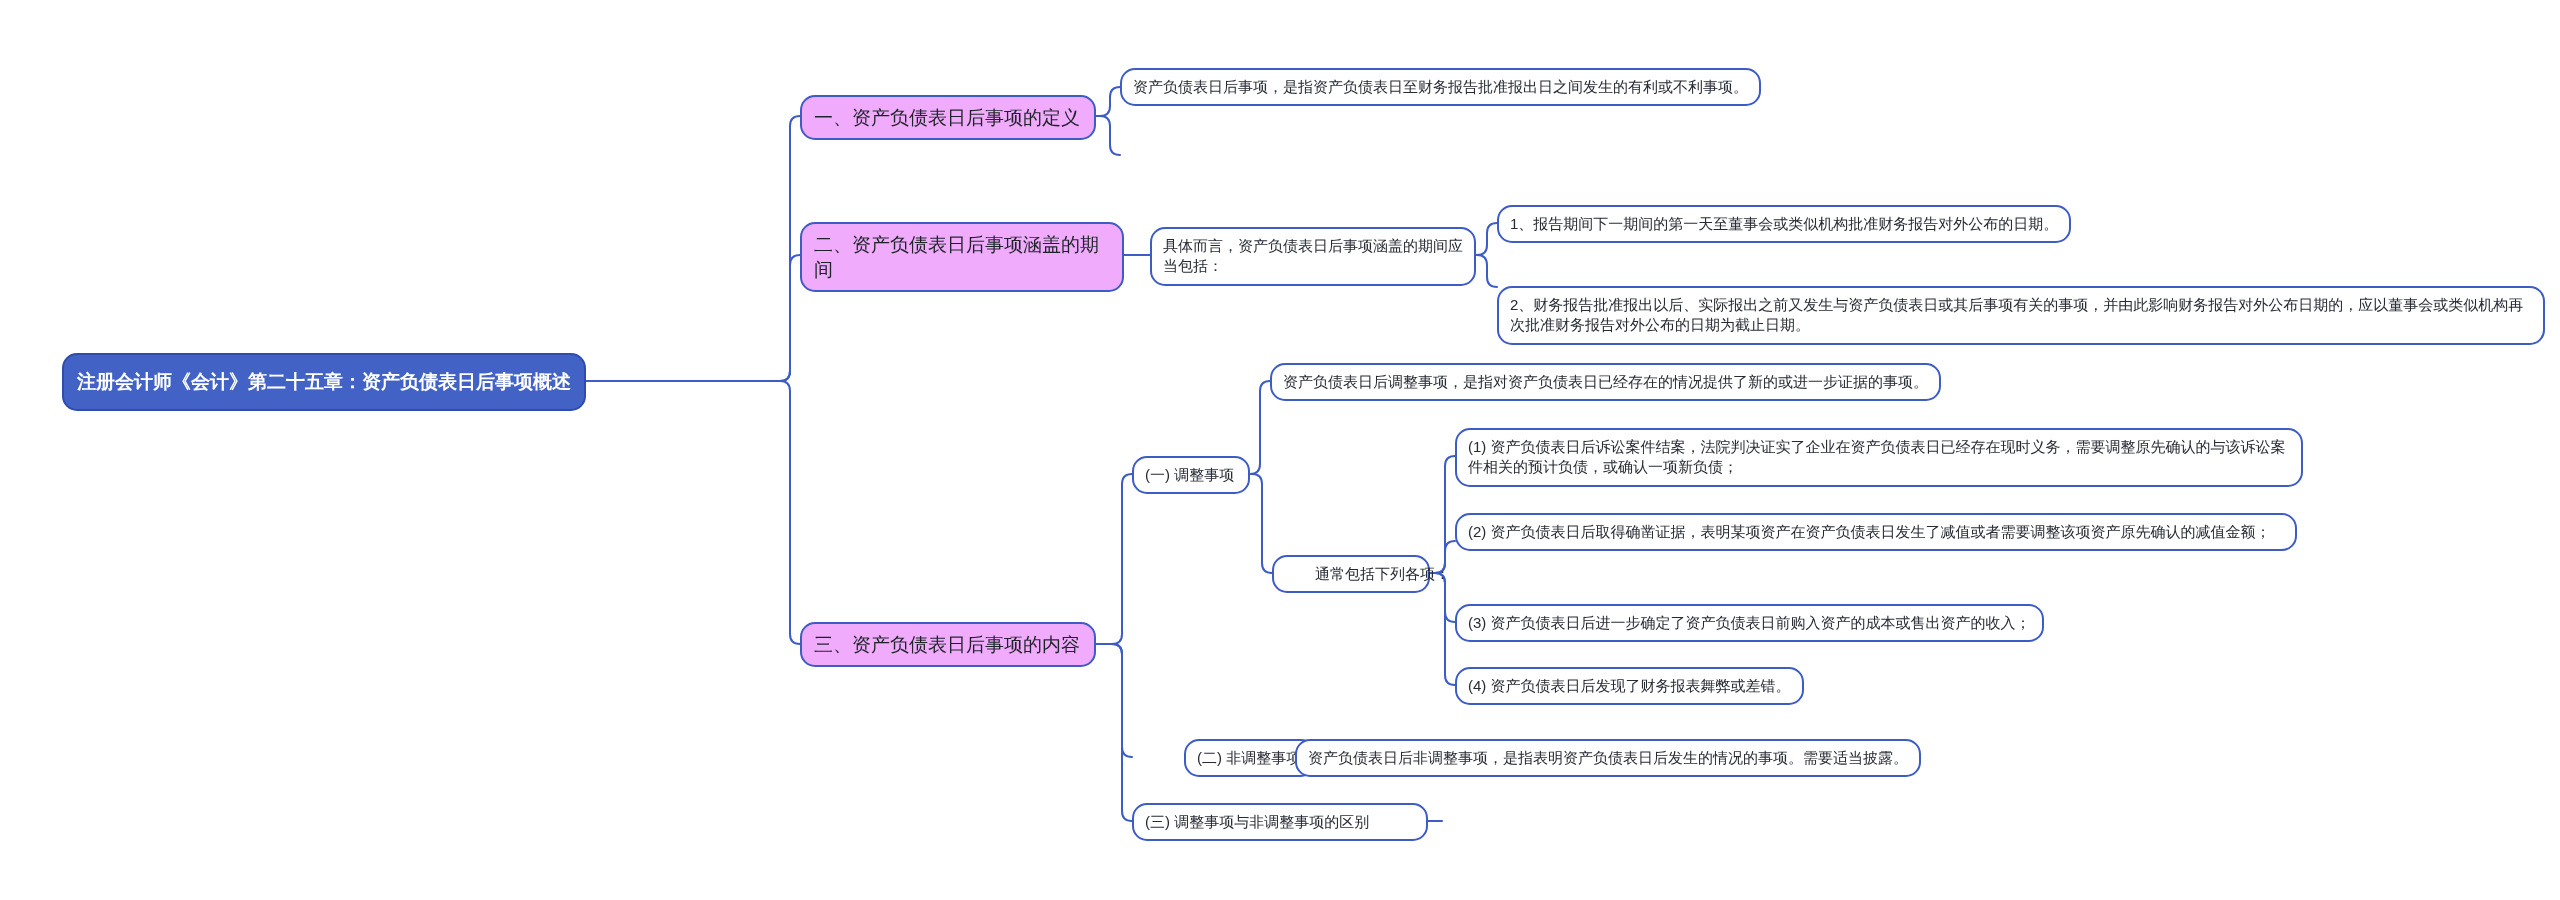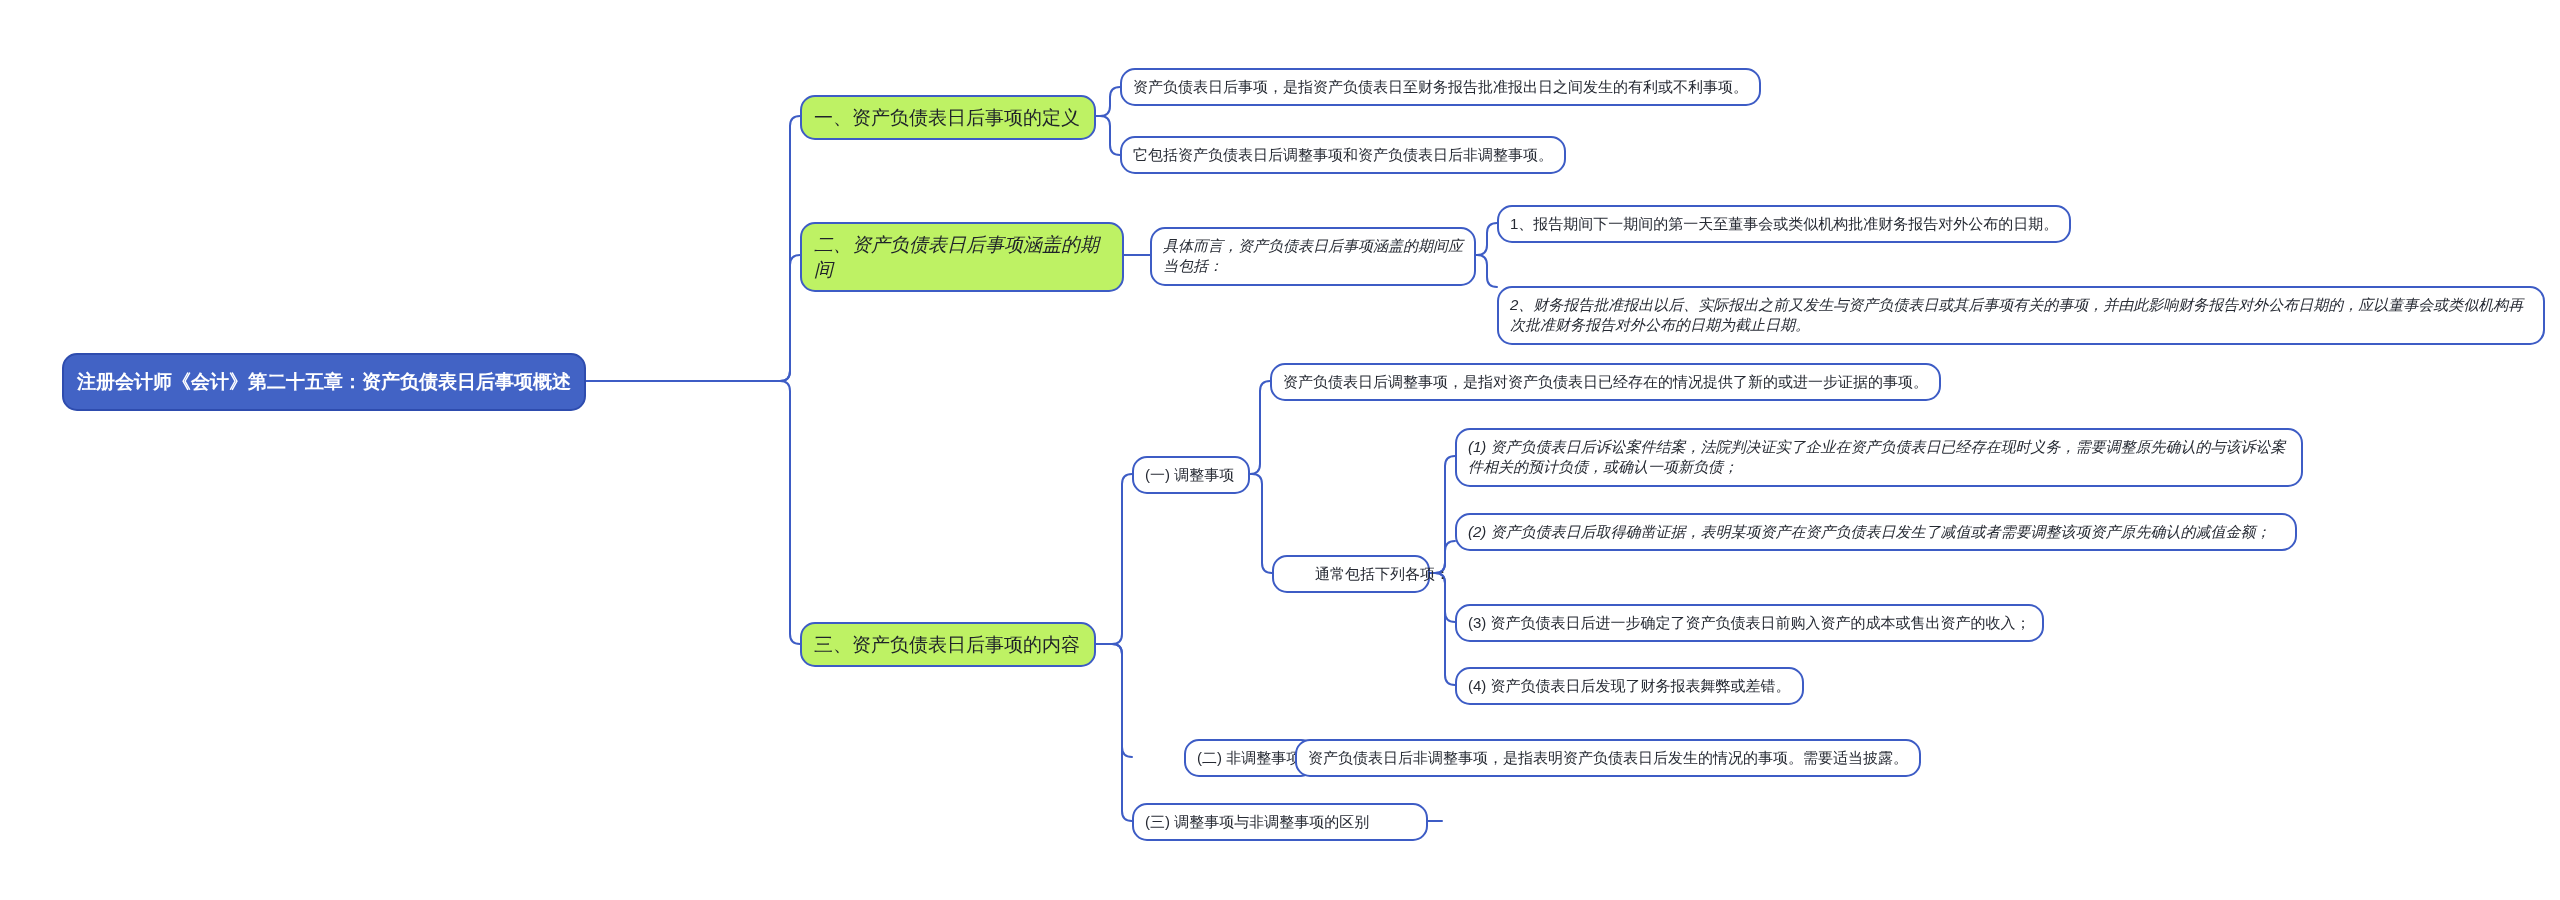--- a/index.html
+++ b/index.html
@@ -10,23 +10,23 @@
   }
   #canvas { position: absolute; inset: 0; width: 2560px; height: 900px; }
   #wires { position: absolute; left: 0; top: 0; }
   .node {
     position: absolute; box-sizing: border-box;
     background: #ffffff; color: #262a33;
     border: 2px solid var(--blue); border-radius: 15px;
     font-size: 15px; line-height: 1.35; padding: 7px 11px;
     white-space: nowrap;
   }
-  .node.wrap { white-space: normal; font-style: italic; }
+  .node.wrap { white-space: normal; }
   .node.lvl1 {
-    background: #bef264; color: #1f2329;
+    background: #f0abfc; color: #1f2329;
     font-size: 19px; line-height: 1.32; padding: 8px 12px;
   }
   .node.root {
     background: #4263c5; border-color: #2e4cae; color: #ffffff;
     font-size: 19px; font-weight: bold; padding: 14px 13px;
   }
 </style>
 </head>
 <body>
 
@@ -51,21 +51,20 @@
       <path d="M1430,573 L1435,573 Q1445,573 1445,583 L1445,612 Q1445,622 1455,622 L1455,622" fill="none" stroke="#3d5cc5" stroke-width="2" stroke-linecap="round"></path>
       <path d="M1430,573 L1435,573 Q1445,573 1445,583 L1445,675 Q1445,685 1455,685 L1455,685" fill="none" stroke="#3d5cc5" stroke-width="2" stroke-linecap="round"></path>
       <path d="M1264,757 L1295,757" fill="none" stroke="#3d5cc5" stroke-width="2" stroke-linecap="round"></path>
       <path d="M1428,821 L1442,821" fill="none" stroke="#3d5cc5" stroke-width="2" stroke-linecap="round"></path>
     </svg>
 
   <div class="node root" style="left:62px; top:353px;">注册会计师《会计》第二十五章：资产负债表日后事项概述</div>
 
   <div class="node lvl1" style="left:800px; top:95px; width:296px;">一、资产负债表日后事项的定义</div>
   <div class="node" style="left:1120px; top:68px;">资产负债表日后事项，是指资产负债表日至财务报告批准报出日之间发生的有利或不利事项。</div>
-  <div class="node" style="left:1120px; top:136px;">它包括资产负债表日后调整事项和资产负债表日后非调整事项。</div>
 
   <div class="node lvl1 wrap" style="left:800px; top:222px; width:324px;">二、资产负债表日后事项涵盖的期间</div>
   <div class="node wrap" style="left:1150px; top:227px; width:326px;">具体而言，资产负债表日后事项涵盖的期间应当包括：</div>
   <div class="node" style="left:1497px; top:205px;">1、报告期间下一期间的第一天至董事会或类似机构批准财务报告对外公布的日期。</div>
   <div class="node wrap" style="left:1497px; top:258px; width:1048px;margin-top:28px;">2、财务报告批准报出以后、实际报出之前又发生与资产负债表日或其后事项有关的事项，并由此影响财务报告对外公布日期的，应以董事会或类似机构再次批准财务报告对外公布的日期为截止日期。</div>
 
   <div class="node lvl1" style="left:800px; top:622px; width:296px;">三、资产负债表日后事项的内容</div>
 
   <div class="node" style="left:1132px; top:456px; width:118px;">(一) 调整事项</div>
   <div class="node" style="left:1270px; top:363px;">资产负债表日后调整事项，是指对资产负债表日已经存在的情况提供了新的或进一步证据的事项。</div>

